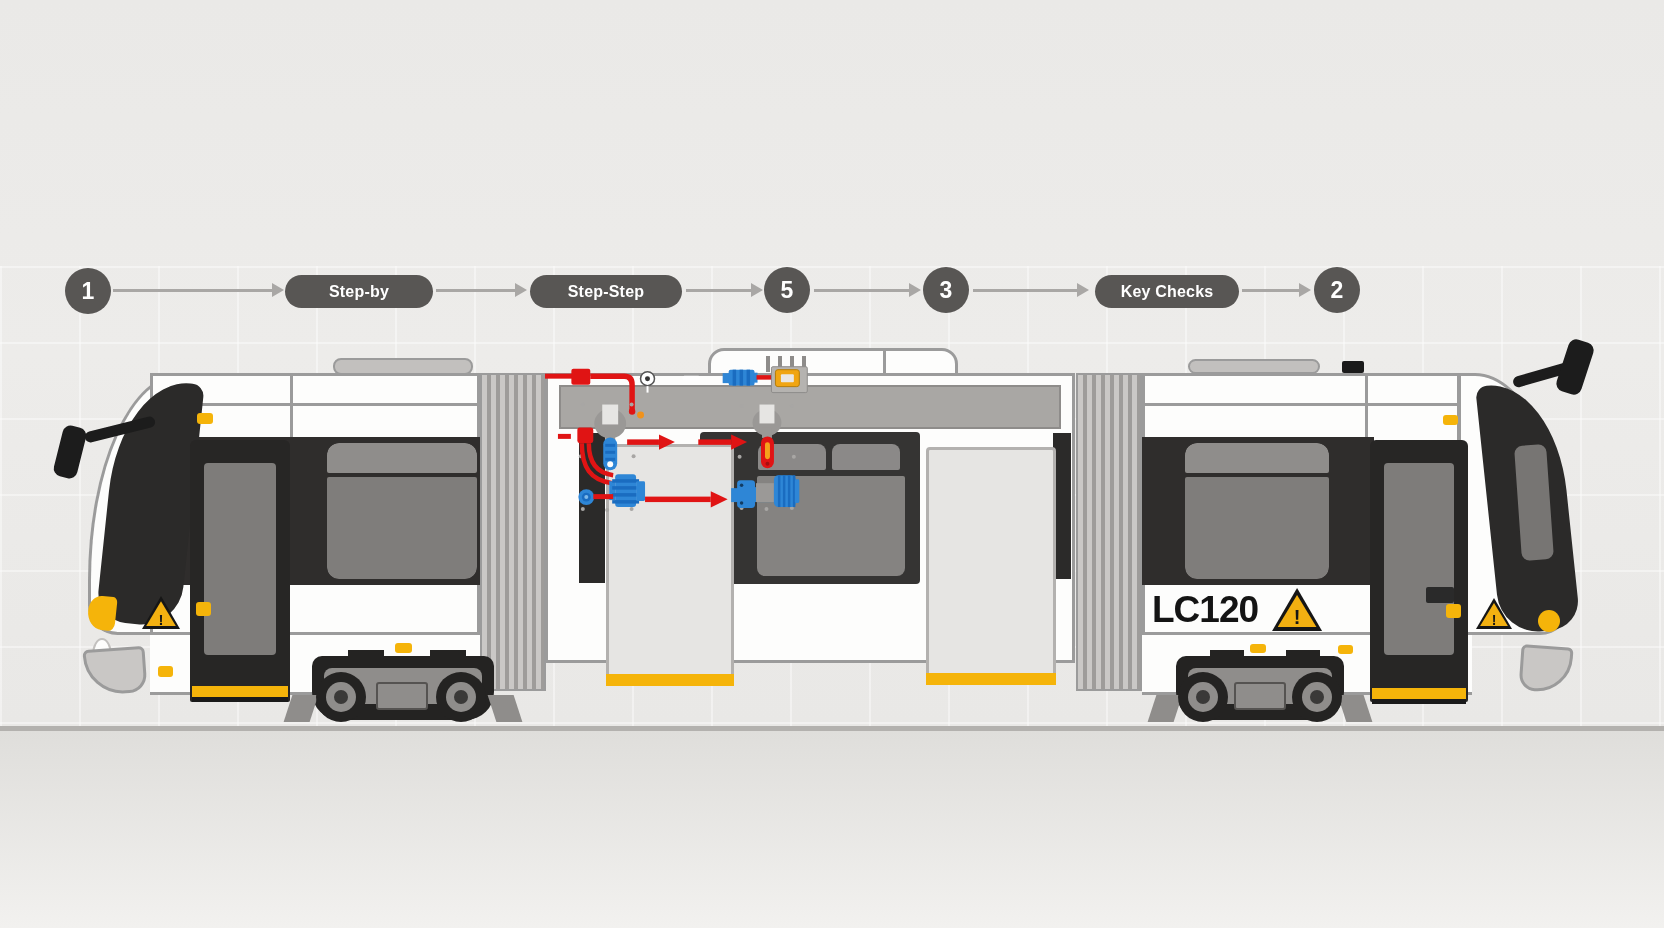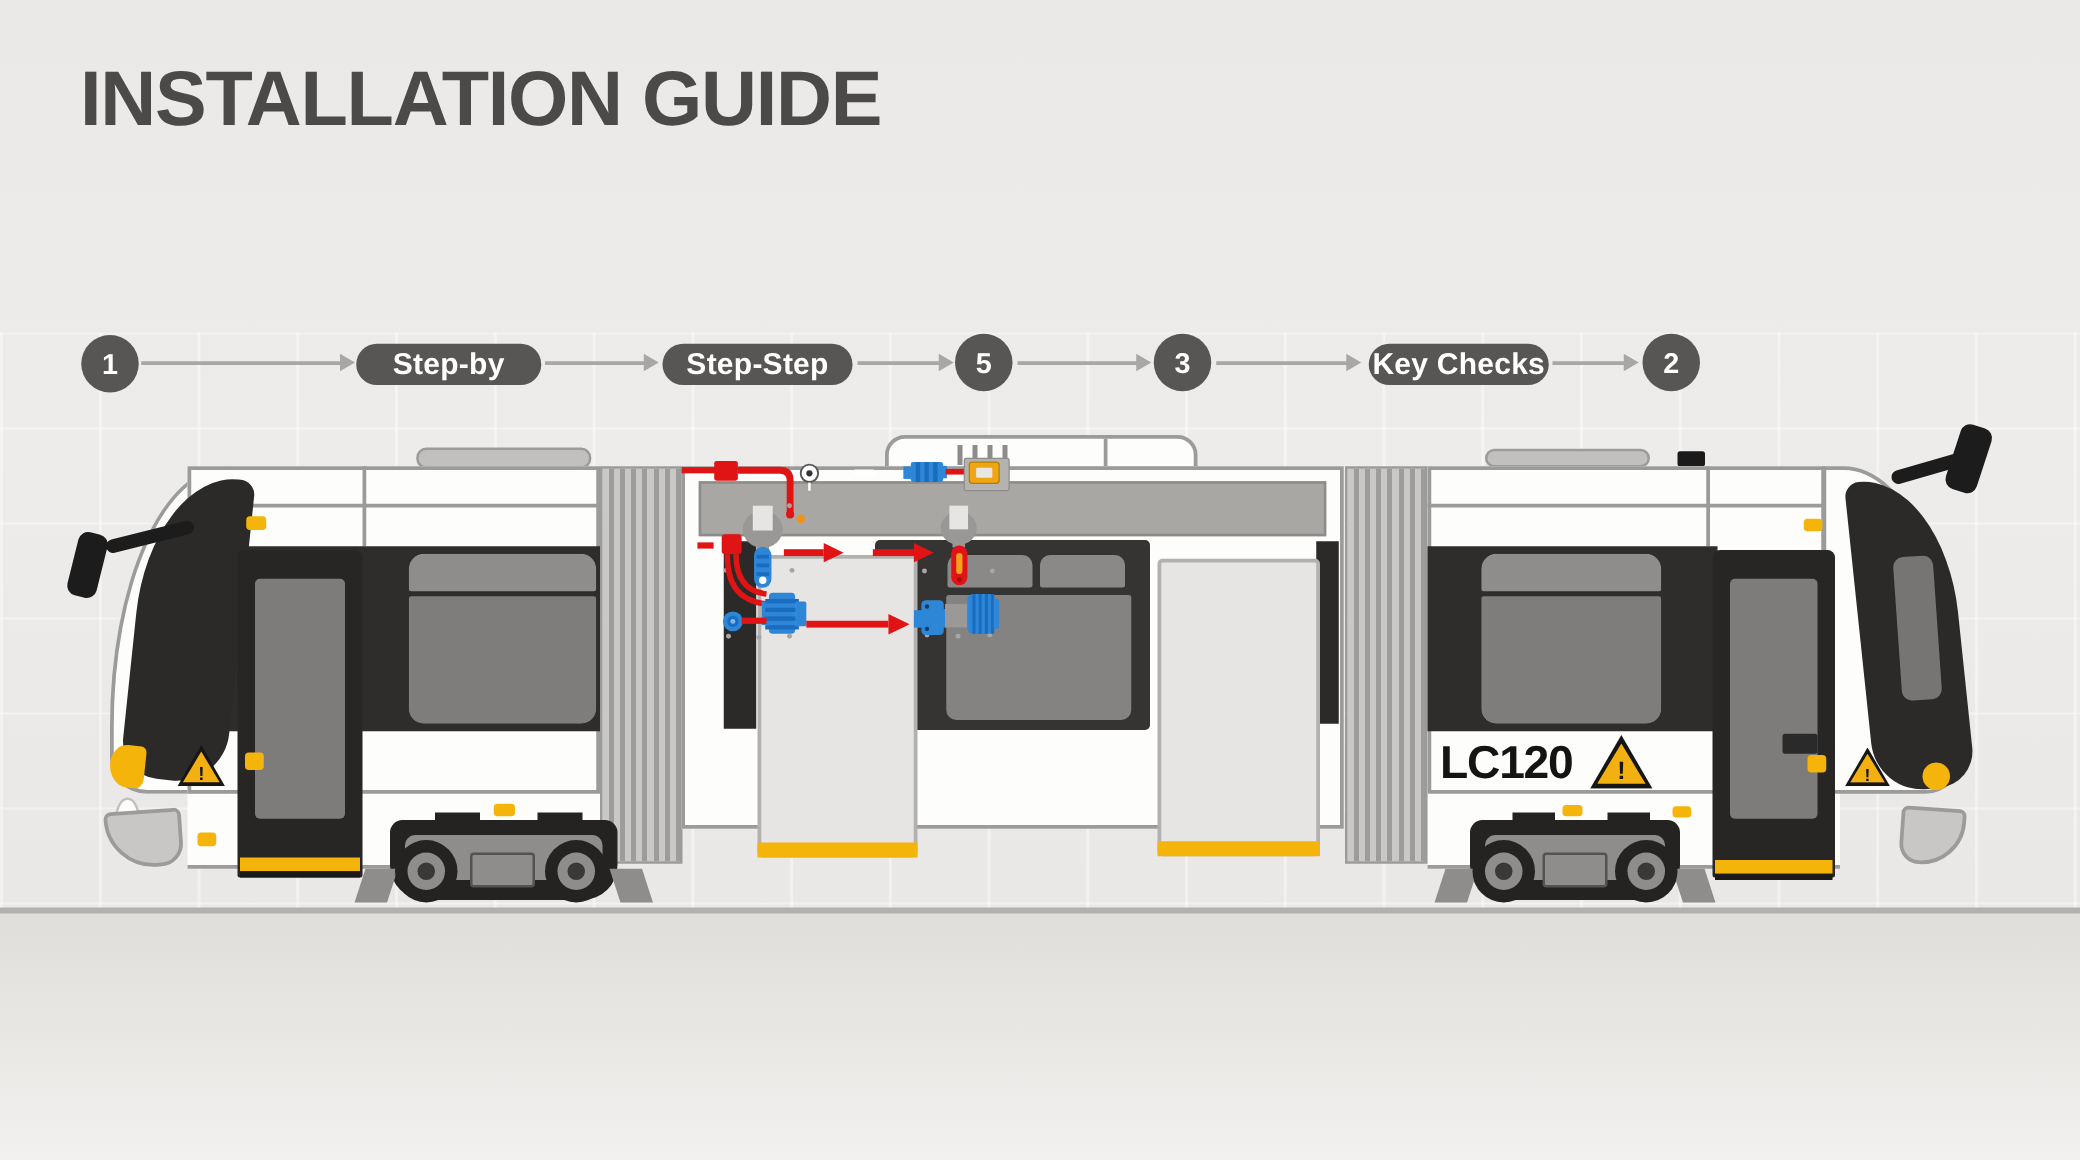--- a/index.html
+++ b/index.html
@@ -16,21 +16,21 @@
       linear-gradient(90deg,rgba(255,255,255,.55) 0 2px,transparent 2px),
       linear-gradient(180deg,rgba(255,255,255,.55) 0 2px,transparent 2px);
     background-size:79px 76px;opacity:.75;
   }
   
   .title{left:64px;top:44px;font-size:62px;line-height:1.17;font-weight:800;color:#4b4a49;letter-spacing:-1px;}
   .title span{display:block;}
   
   .snode{background:#585654;color:#fff;display:flex;align-items:center;justify-content:center;font-weight:700;}
   .scircle{width:46px;height:46px;border-radius:50%;font-size:23px;}
-  .spill{height:33px;border-radius:17px;font-size:24px;letter-spacing:.2px;}
+  .spill{height:33px;border-radius:17px;font-size:16px;letter-spacing:.2px;}
   .sarrow{height:3px;background:#a9a7a5;}
   .sarrow:after{content:'';position:absolute;right:-11px;top:-6px;border-left:12px solid #a9a7a5;border-top:7.5px solid transparent;border-bottom:7.5px solid transparent;}
   
   .groundline{left:0;top:726px;width:1664px;height:5px;background:#b3b1ae;}
   .groundband{left:0;top:731px;width:1664px;height:197px;background:linear-gradient(180deg,#dfdedb,#f2f1ef);}
   
   .body-white{background:#fdfdfc;border:3px solid #9b9b9b;box-sizing:border-box;}
   .accordion{top:373px;width:66px;height:318px;border:2px solid #9b9b9b;box-sizing:border-box;
     background:repeating-linear-gradient(90deg,#cac8c6 0 5px,#9e9c9a 5px 9px);}
   .darkband{background:#2f2d2c;}
@@ -69,21 +69,20 @@
   .mirror{background:#1c1c1c;border-radius:8px;}
 </style>
 </head>
 <body>
 
 <div class="stage">
 
   <div class="abs grid"></div>
 
   <h1 class="abs title" style="margin:0">
-    <span>INSTALLATION GUIDE</span>
   </h1>
 
   <div class="abs snode scircle" style="left:65px;top:268px">
       <span>1</span>
     </div>
   <div class="abs sarrow" style="left:113px;top:289px;width:160px"></div>
   <div class="abs snode spill" style="left:285px;top:275px;width:148px">
       <span>Step-by</span>
     </div>
   <div class="abs sarrow" style="left:436px;top:289px;width:80px"></div>

